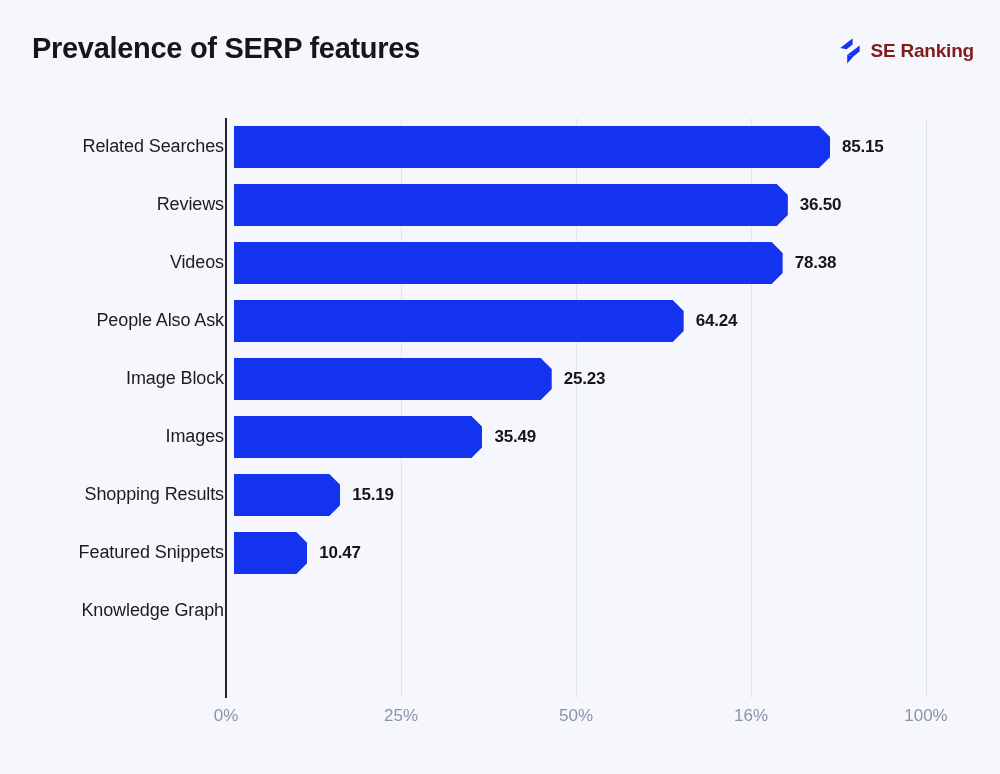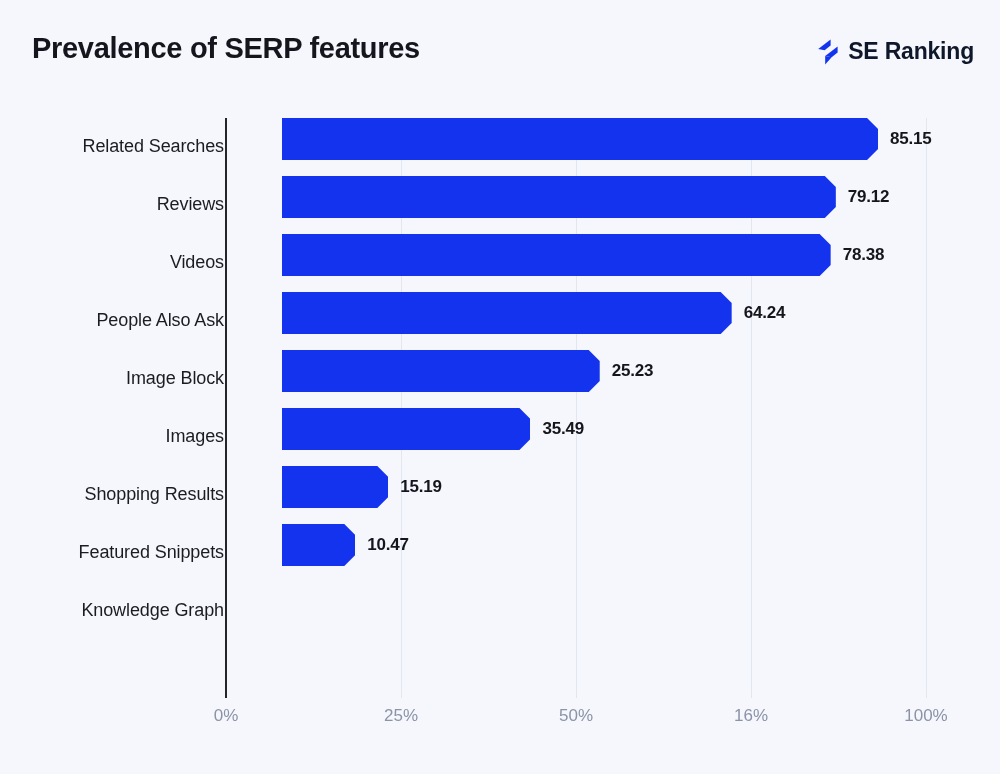--- a/index.html
+++ b/index.html
@@ -47,23 +47,23 @@
     display: flex;
     align-items: center;
     gap: 9px;
   }
   .brand-mark {
     width: 22px;
     height: 26px;
     display: block;
   }
   .brand-name {
-    font-size: 23px;
+    font-size: 19px;
     font-weight: bold;
-    color: #0f172a;
+    color: #7f1d1d;
     letter-spacing: -0.2px;
     white-space: nowrap;
   }
 
   
   .plot {
     position: absolute;
     left: 0;
     top: 0;
     width: 1000px;
@@ -118,25 +118,24 @@
     font-size: 18px;
     color: #1b1c23;
     line-height: 1.22;
     letter-spacing: -0.1px;
     white-space: pre-line;
     box-sizing: border-box;
   }
   .bar-wrap {
     position: absolute;
     left: 226px;
-    top: 0;
+    top: 8px;
     height: 42px;
     display: flex;
     align-items: center;
-    margin-left: 48px;
   }
   .bar {
     height: 42px;
     background: #1433ee;
     -webkit-clip-path: polygon(0 0, calc(100% - 11px) 0, 100% 11px, 100% calc(100% - 11px), calc(100% - 11px) 100%, 0 100%);
     clip-path: polygon(0 0, calc(100% - 11px) 0, 100% 11px, 100% calc(100% - 11px), calc(100% - 11px) 100%, 0 100%);
   }
   .bar-value {
     margin-left: 12px;
     font-size: 17px;
@@ -193,21 +192,21 @@
           <div class="row-label">Related Searches</div>
           <div class="bar-wrap">
             <div class="bar" style="width: 596.05px;"></div>
             <div class="bar-value">85.15</div>
           </div>
         </div>
         <div class="row">
           <div class="row-label">Reviews</div>
           <div class="bar-wrap">
             <div class="bar" style="width: 553.84px;"></div>
-            <div class="bar-value">79.12</div>
+            <div class="bar-value">36.50</div>
           </div>
         </div>
         <div class="row">
           <div class="row-label">Videos</div>
           <div class="bar-wrap">
             <div class="bar" style="width: 548.66px;"></div>
             <div class="bar-value">78.38</div>
           </div>
         </div>
         <div class="row">

